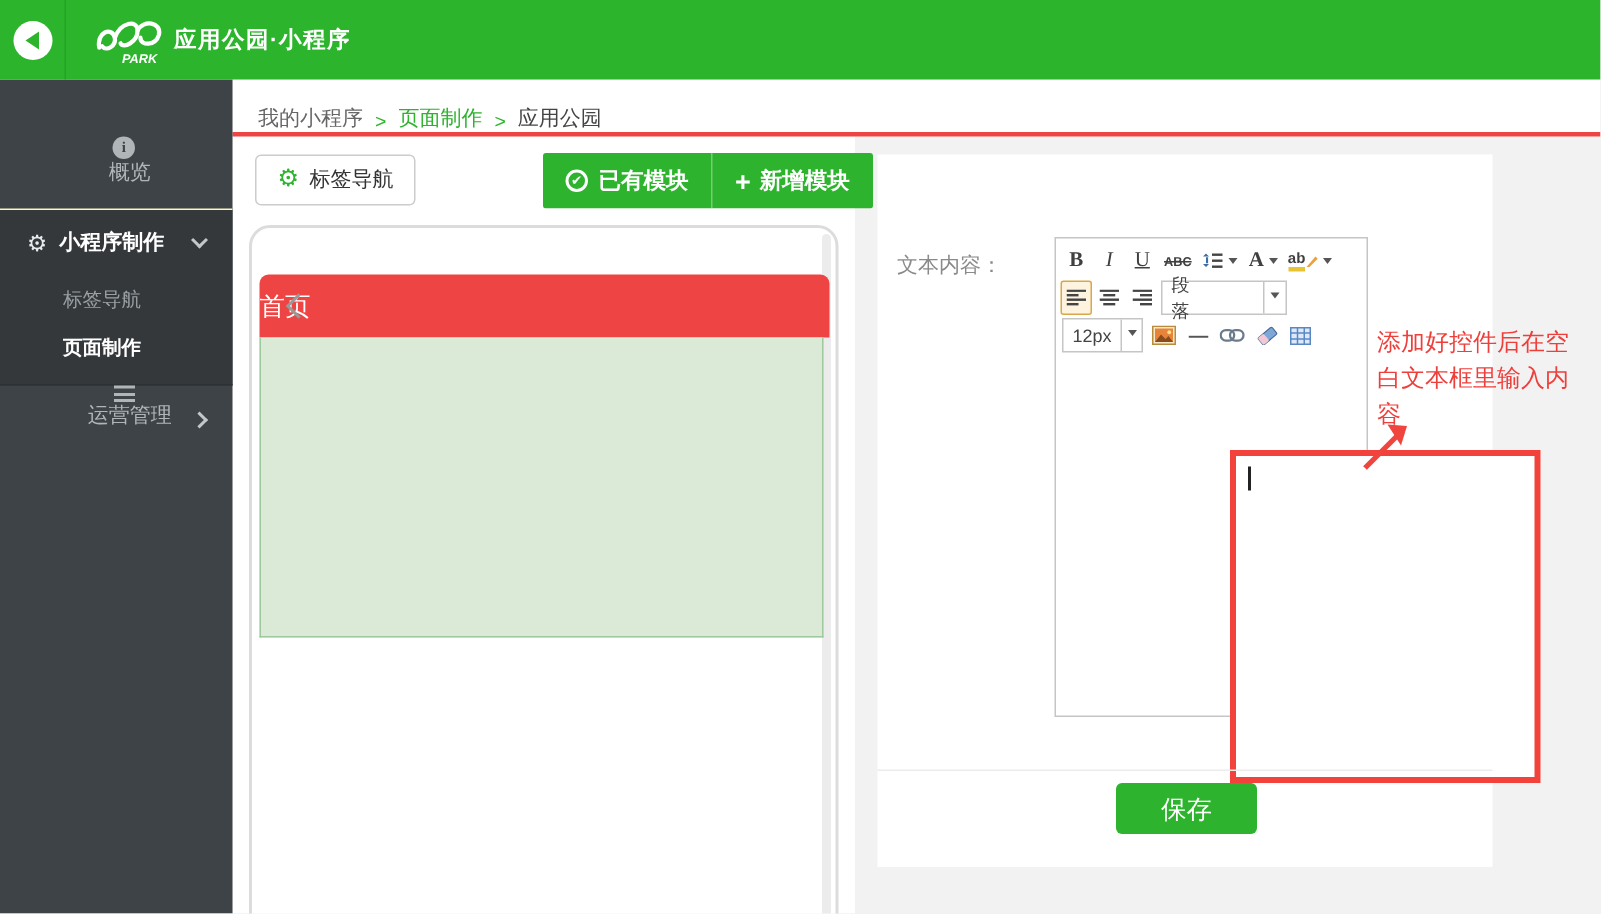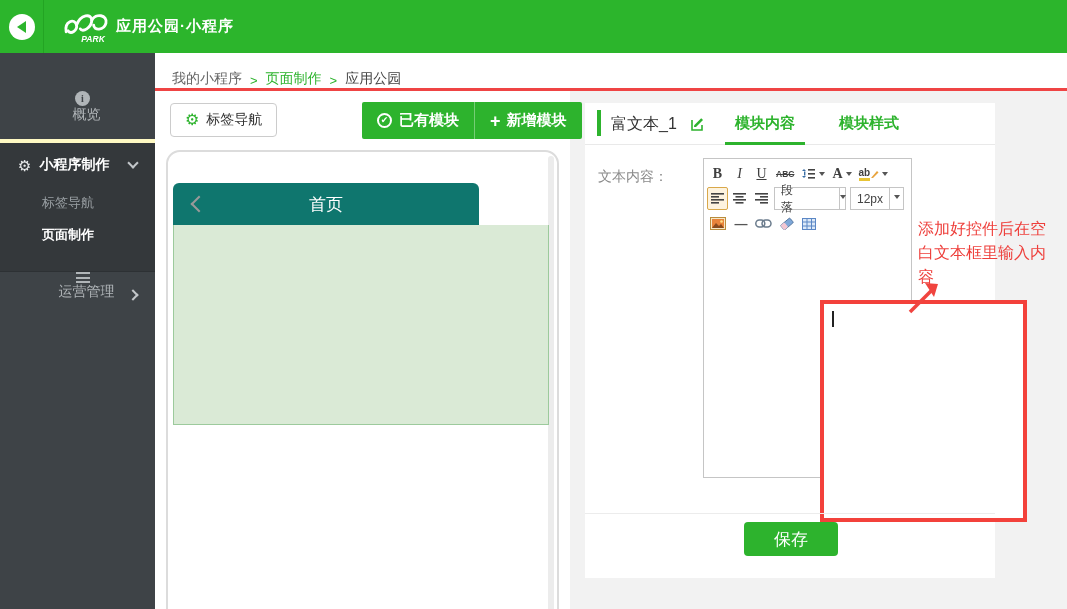--- a/index.html
+++ b/index.html
@@ -11,21 +11,21 @@
   
   .topbar { position:absolute; left:0; top:0; width:1067px; height:53px; background:#2cb52c; z-index:30; display:flex; align-items:center; }
   .back-box { width:44px; height:53px; display:flex; align-items:center; justify-content:center; border-right:1px solid #23a423; cursor:pointer; }
   .back-circle { width:26px; height:26px; background:#fff; border-radius:50%; display:flex; align-items:center; justify-content:center; }
   .back-arrow { width:0; height:0; border:6px solid transparent; border-right:9px solid #2cb52c; margin-left:-7px; }
   .logo-wrap { display:flex; align-items:center; margin-left:18px; }
   .logo-title { color:#fff; font-size:15px; margin-left:4px; letter-spacing:1px;font-weight:bold; }
   
   .sidebar { position:absolute; left:0; top:53px; width:155px; height:556px; background:#3e4347; z-index:20; padding-top:38px; }
   .sb-item { height:40px; display:flex; align-items:center; padding-left:18px; font-size:14px; color:#b0b5b8; cursor:pointer;flex-direction:column; }
-  .sb-section { margin-top:8px; background:#34383b; border-top:4px solid #fef9c3; border-bottom:1px solid #2d3134; padding-bottom:20px; }
+  .sb-section { margin-top:8px; background:#34383b; border-top:1px solid #fef9c3; border-bottom:1px solid #2d3134; padding-bottom:8px; }
   .sb-main { height:44px; display:flex; align-items:center; padding-left:18px; font-size:14px; color:#fff; font-weight:bold; cursor:pointer; position:relative; }
   .sb-sub { height:32px; display:flex; align-items:center; padding-left:42px; font-size:13px; color:#9aa0a4; cursor:pointer; }
   .sb-sub.active { color:#fff; font-weight:bold; }
   .sb-item.ops { height:44px; }
   .ico-info { width:15px; height:15px; border-radius:50%; background:#b0b5b8; color:#3e4347; font-size:10px; font-weight:bold; text-align:center; line-height:15px; margin-right:8px; flex:none; }
   .ico-info::after { content:"i"; font-family:"Liberation Serif",serif; }
   .ico-gear { color:#e8eaeb; font-size:15px; margin-right:8px; line-height:1; }
   .ico-gear::after { content:"⚙"; }
   .ico-bars { width:14px; height:11px; margin-right:8px; border-top:2px solid #b0b5b8; border-bottom:2px solid #b0b5b8; background:linear-gradient(#b0b5b8,#b0b5b8) center/100% 2px no-repeat; flex:none; }
   .chev { width:8px; height:8px; border-left:2px solid #c3c7ca; border-bottom:2px solid #c3c7ca; position:absolute; right:18px; }
@@ -45,21 +45,21 @@
   .btn-group { position:absolute; left:362px; top:102px; height:37px; display:flex; border-radius:2px; overflow:hidden; }
   .btn-green { background:#2db32d; color:#fff; font-size:15px; font-weight:bold; border:none; display:flex; align-items:center; padding:0 15px; cursor:pointer; font-family:inherit; }
   .btn-green + .btn-green { border-left:1px solid rgba(255,255,255,.35); }
   .ico-check-circle { width:15px; height:15px; border:2px solid #fff; border-radius:50%; font-size:9px; line-height:11px; text-align:center; margin-right:7px; flex:none; }
   .ico-check-circle::after { content:"✔"; }
   .ico-plus { font-size:18px; font-weight:bold; margin-right:6px; line-height:1; }
   .ico-plus::after { content:"+"; }
   
   .phone { position:absolute; left:166px; top:150px; width:393px; height:480px; border:2px solid #dcdcdc; border-radius:14px; background:#fff; }
   .phone-scroll { position:absolute; right:3px; top:4px; bottom:4px; width:6px; background:#ececec; border-radius:3px; cursor:pointer; }
-  .phone-header { position:absolute; left:173px; top:183px; width:306px; height:42px; background:#0f766e; border-radius:6px 6px 0 0; display:flex; align-items:center; justify-content:center; }
+  .phone-header { position:absolute; left:173px; top:183px; width:380px; height:42px; background:#ef4444; border-radius:6px 6px 0 0; display:flex; align-items:center; }
   .phone-back { position:absolute; left:20px; top:15px; width:12px; height:12px; border-left:2px solid #999; border-bottom:2px solid #999; transform:rotate(45deg); cursor:pointer; }
   .phone-title { color:#fff; font-size:17px; }
   .phone-block { position:absolute; left:173px; top:225px; width:376px; height:200px; background:#daead6; border:1px solid #9cca9c; border-top:none; cursor:pointer; }
   
   .panel { position:absolute; left:585px; top:103px; width:410px; height:475px; background:#fff; }
   .panel-head { position:relative; height:42px; border-bottom:1px solid #e9e9e9; }
   .head-bar { position:absolute; left:12px; top:7px; width:4px; height:26px; background:#2db32d; }
   .module-title { position:absolute; left:26px; top:0; line-height:42px; font-size:16px; color:#333; }
   .edit-ic { position:absolute; left:105px; top:13px; cursor:pointer; }
   .tabs { position:absolute; left:128px; top:0; height:42px; display:flex; }
@@ -71,21 +71,21 @@
   .rte-toolbar { padding:2px 2px 0 2px; display:flex; flex-wrap:wrap; align-items:center; }
   .tb { height:23px; min-width:21px; display:flex; align-items:center; justify-content:center; font-size:13px; color:#404040; background:none; border:1px solid transparent; border-radius:2px; margin:1px 0 1px 1px; cursor:pointer; font-family:inherit; padding:0 2px; }
   .tb.active { border:1px solid #d9a84a; background:#fdf3df; }
   .tb .serif { font-family:"Liberation Serif","DejaVu Serif",serif; font-size:14px; }
   .tb .b { font-weight:bold; } .tb .i { font-style:italic; } .tb .u { text-decoration:underline; }
   .tb .abc { font-size:8.5px; text-decoration:line-through; font-weight:bold; letter-spacing:0; }
   .caret-dn { width:0; height:0; border:3px solid transparent; border-top:4px solid #555; margin-left:3px; margin-top:4px; }
   .rte-select { height:23px; border:1px solid #c5c5c5; display:flex; align-items:center; margin:1px 2px; cursor:pointer; background:#fff; }
   .rte-select .val { font-size:12px; color:#444; padding:0 6px; flex:1; }
   .rte-select .arrow-box { width:15px; height:100%; border-left:1px solid #c5c5c5; display:flex; align-items:center; justify-content:center; }
-  .sel-para { width:72px;gap:40px; } .sel-size { width:54px; }
+  .sel-para { width:84px;gap:40px; } .sel-size { width:54px; }
   .hr-glyph { font-weight:bold; color:#555; letter-spacing:-1px; }
   
   .red-box { position:absolute; left:116px; top:141px; width:207px; height:222px; border:4px solid #f3413b; background:#fff; }
   .text-caret { position:absolute; left:8px; top:7px; width:2px; height:16px; background:#222; animation:blink 1s steps(1) infinite; }
   @keyframes blink { 50% { opacity:0; } }
   .rte-foot { position:absolute; left:0; right:0; bottom:0; height:10px; }
   
   .save-divider { position:absolute; left:0; right:0; top:410px; height:1px; background:#ececec; }
   .btn-save { position:absolute; left:159px; top:419px; width:94px; height:34px; background:#2db32d; border:none; border-radius:4px; color:#fff; font-size:17px; cursor:pointer; font-family:inherit; }
   
@@ -168,34 +168,20 @@
 <div class="phone">
   <div class="phone-scroll"></div>
 </div>
 <div class="phone-header">
   <span class="phone-back"></span>
   <span class="phone-title">首页</span>
 </div>
 <div class="phone-block"></div>
 
 <div class="panel">
-  <div class="panel-head">
-    <div class="head-bar"></div>
-    <span class="module-title">富文本_1</span>
-    <span class="edit-ic">
-      <svg width="16" height="16" viewBox="0 0 16 16">
-        <path d="M2 4 v10 h10 v-5" fill="none" stroke="#2db32d" stroke-width="1.6"></path>
-        <path d="M6 11 L13 4 l-1.8-1.8 L4.2 9.2 L4 11 z" fill="#2db32d"></path>
-      </svg>
-    </span>
-    <div class="tabs">
-      <div class="tab active">模块内容</div>
-      <div class="tab">模块样式</div>
-    </div>
-  </div>
 
   <span class="content-label">文本内容：</span>
 
   <div class="rte">
     <div class="rte-toolbar">
 
       <button class="tb">
           <span class="serif b">B</span>
         </button>
       <button class="tb">

